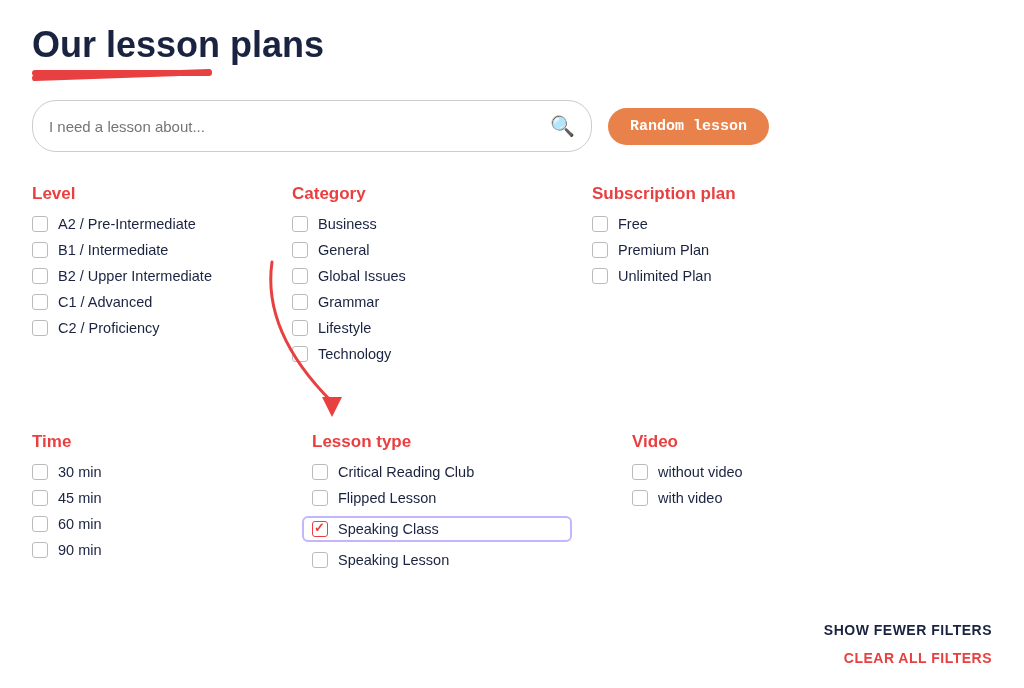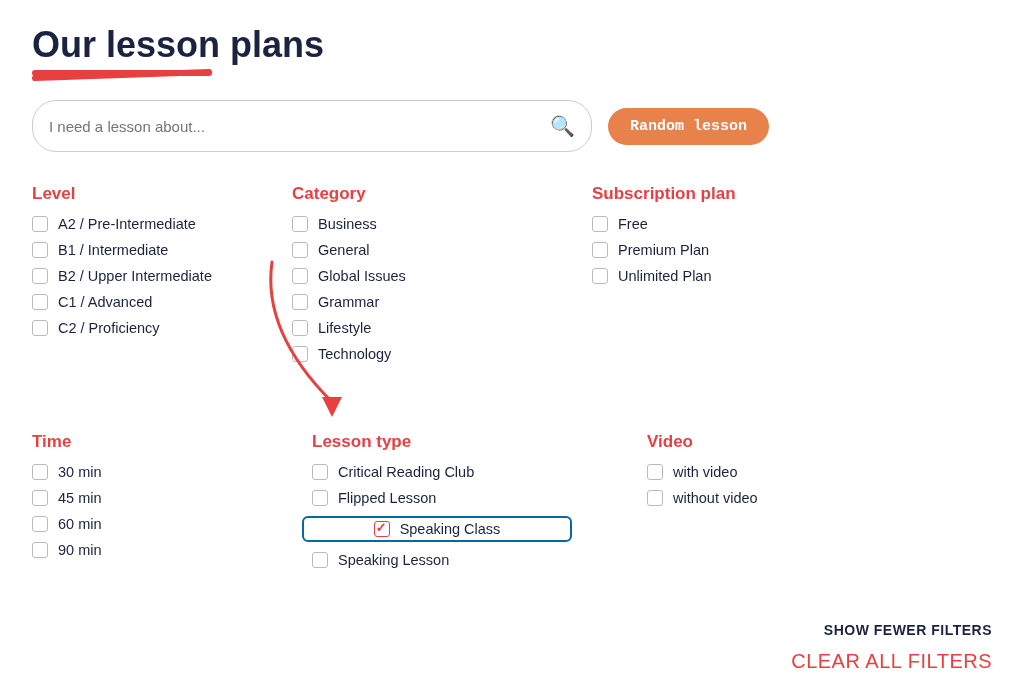--- a/index.html
+++ b/index.html
@@ -122,25 +122,24 @@
     .filter-item input[type="checkbox"]:checked::after {
       content: '✓';
       position: absolute;
       top: -2px;
       left: 1px;
       font-size: 13px;
       color: #e84040;
       font-weight: 700;
     }
     .speaking-class-item {
-      border: 2px solid #0369a1;
+      border: 2px solid #c4b5fd;
       border-radius: 6px;
       padding: 3px 8px;
       margin-left: -10px;
-      justify-content: center;
     }
     .arrow-container {
       position: relative;
     }
     
     .arrow-svg {
       position: absolute;
       top: -180px;
       left: -60px;
       pointer-events: none;
@@ -156,22 +155,22 @@
       font-weight: 800;
       font-size: 14px;
       color: #1a2340;
       background: none;
       border: none;
       cursor: pointer;
       letter-spacing: 0.5px;
       text-transform: uppercase;
     }
     .clear-btn {
-      font-weight: 400;
-      font-size: 20px;
+      font-weight: 700;
+      font-size: 14px;
       color: #e84040;
       background: none;
       border: none;
       cursor: pointer;
       letter-spacing: 0.5px;
       text-transform: uppercase;
     }
   </style>
 </head>
 <body>
@@ -299,29 +298,29 @@
         <span>Speaking Lesson</span>
       </label>
 
     <svg class="arrow-svg" width="160" height="200" viewBox="0 0 160 200">
       <path d="M 20 10 Q 10 80 80 150" stroke="#e84040" stroke-width="3" fill="none" stroke-linecap="round"></path>
 
       <polygon points="70,145 90,145 80,165" fill="#e84040"></polygon>
     </svg>
   </div>
 
-  <div class="filter-section" style="display:flex;flex-direction:column;justify-content:flex-start;margin-left:15px;">
+  <div class="filter-section" style="display:flex;flex-direction:column;justify-content:flex-start;">
     <div class="filter-title">Video</div>
     <label class="filter-item">
         <input type="checkbox" style="">
+        <span>without video</span>
+      </label>
+    <label class="filter-item">
+        <input type="checkbox" style="">
         <span>with video</span>
-      </label>
-    <label class="filter-item">
-        <input type="checkbox" style="">
-        <span>without video</span>
       </label>
   </div>
 </div>
 
 <div style="display:flex; justify-content:flex-end; gap:12px; flex-direction:column; align-items:flex-end; margin-top: 16px;">
   <button class="show-fewer-btn">SHOW FEWER FILTERS</button>
   <button class="clear-btn">CLEAR ALL FILTERS</button>
 </div>
 
 </body></html>

